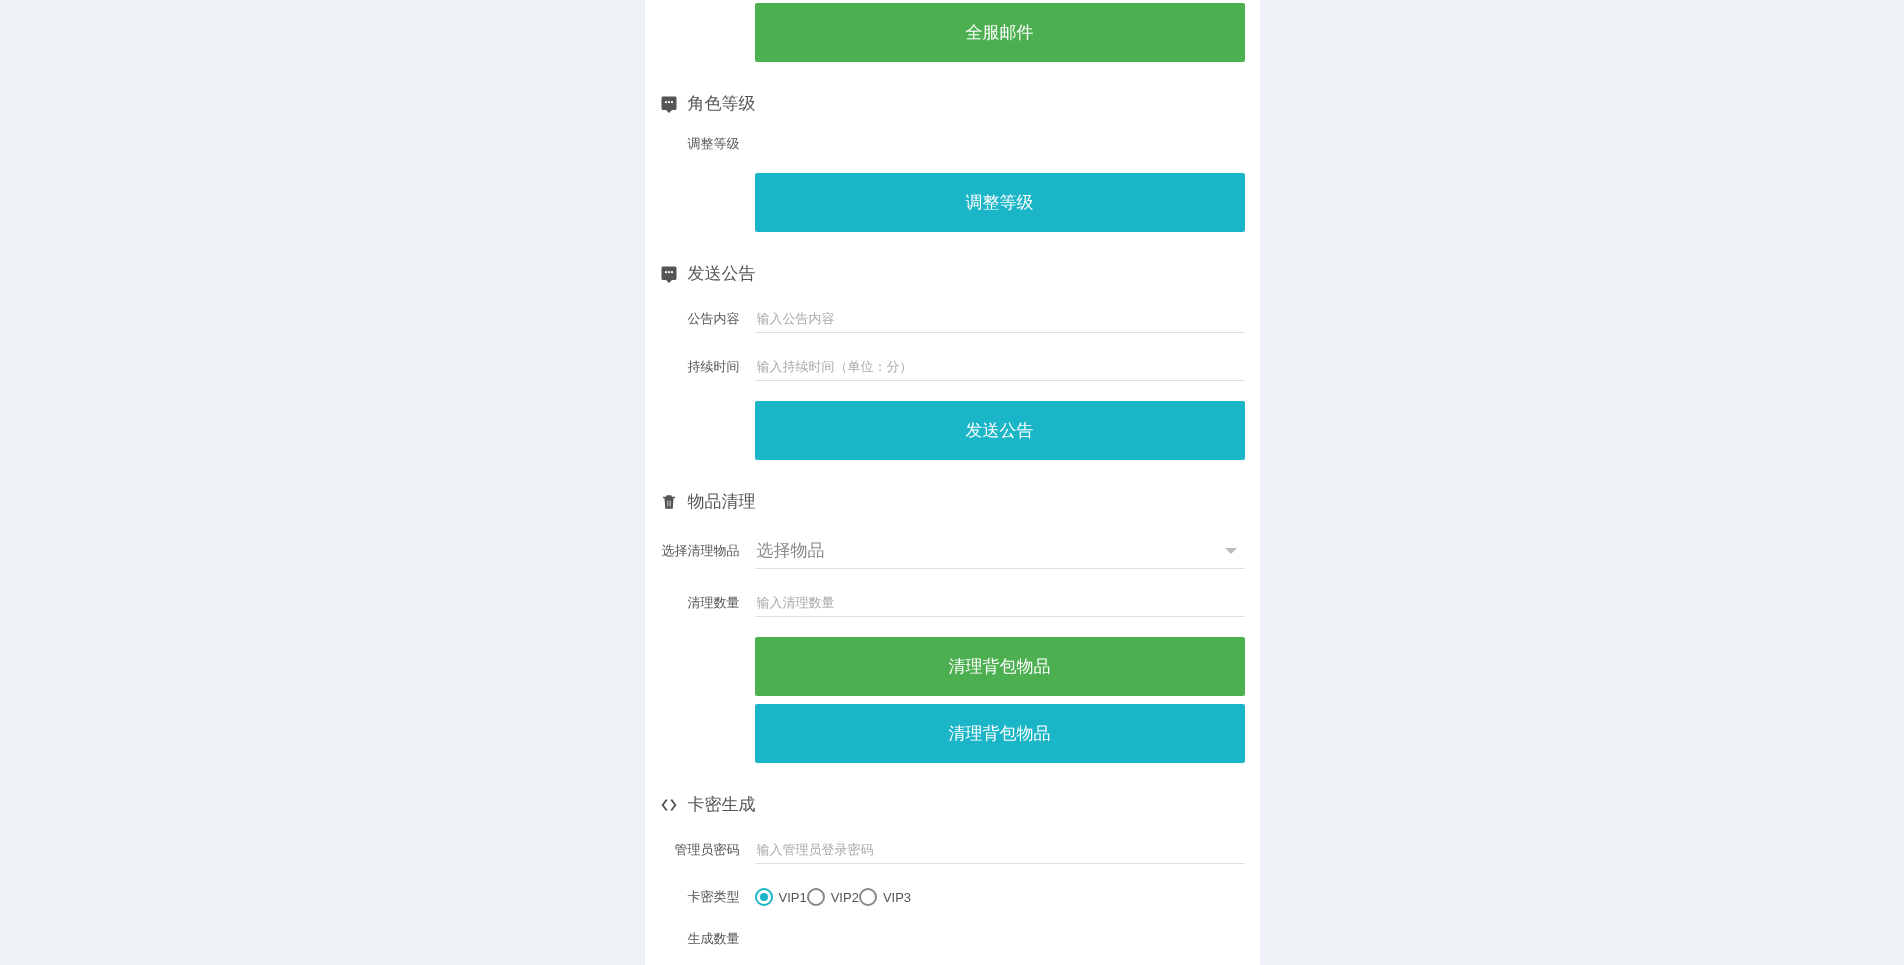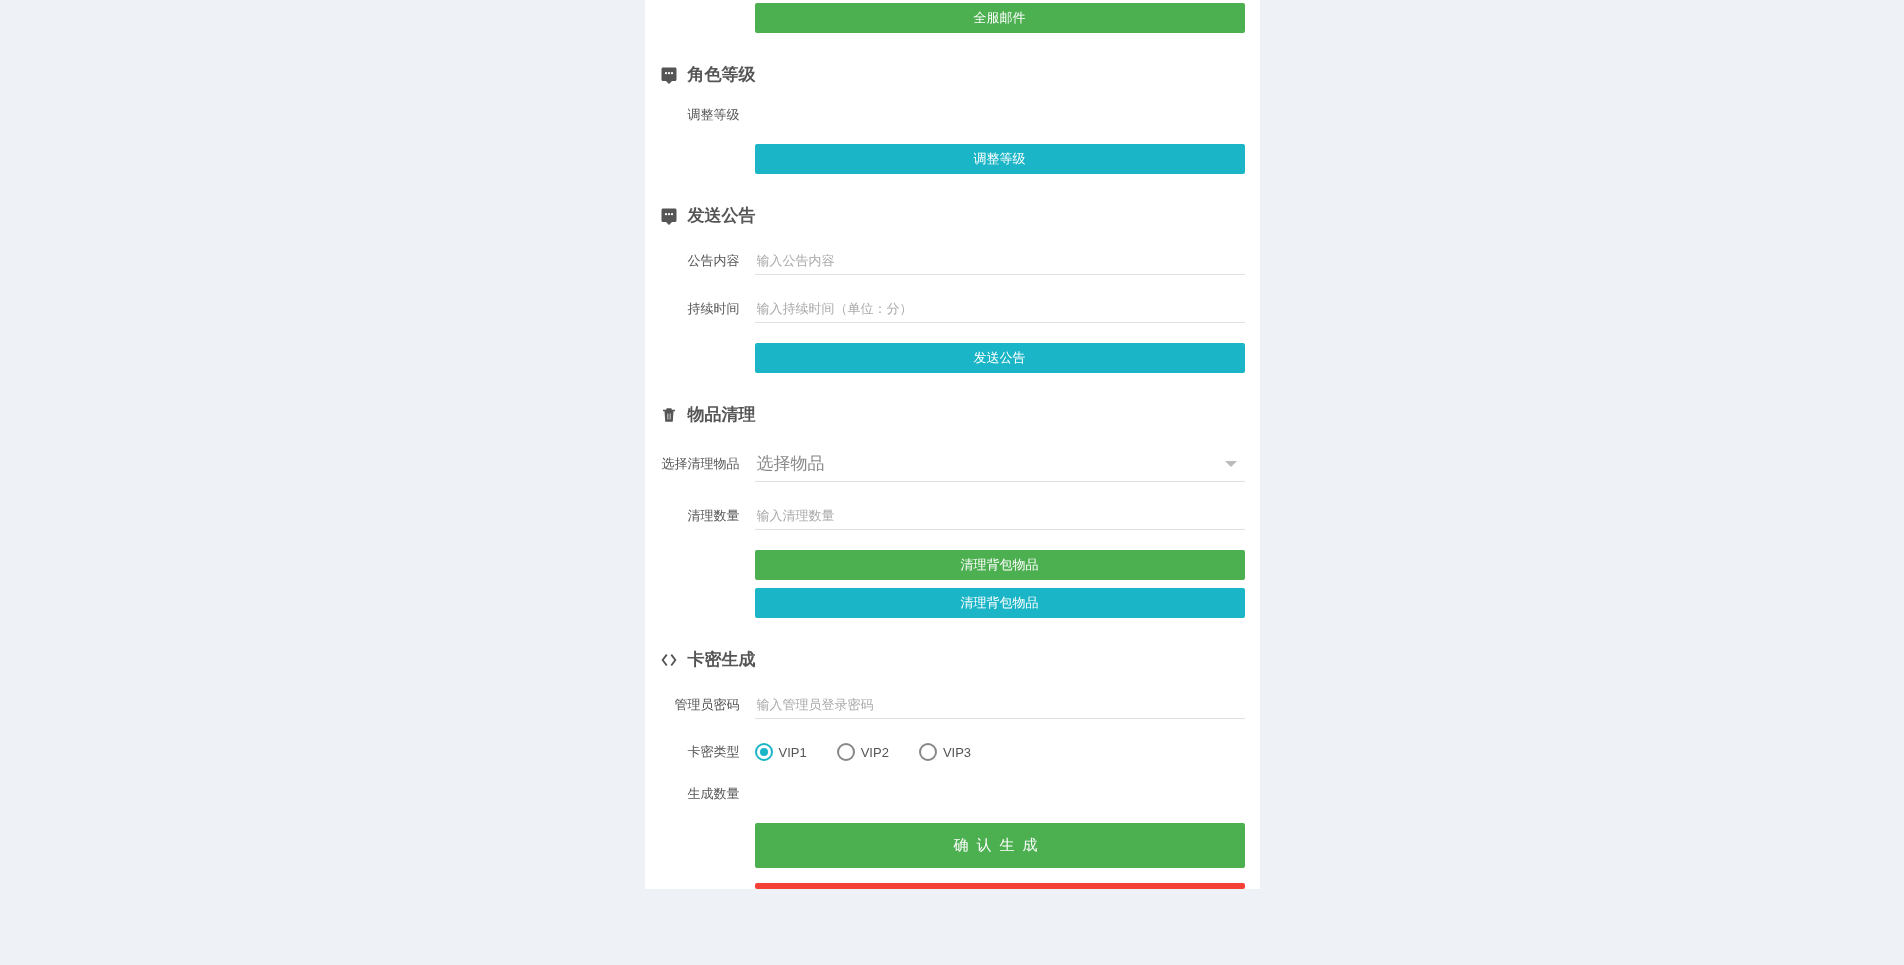--- a/index.html
+++ b/index.html
@@ -29,21 +29,21 @@
     }
     .section-icon {
       width: 18px;
       height: 18px;
       margin-right: 10px;
       fill: #555;
       flex-shrink: 0;
     }
     .section-title {
       font-size: 17px;
-      font-weight: 700;
+      font-weight: 400;
       color: #555;
     }
     .form-row {
       display: flex;
       align-items: center;
       margin-bottom: 20px;
     }
     .form-label {
       width: 95px;
       text-align: right;
@@ -94,45 +94,44 @@
     .btn-row {
       display: flex;
       margin-bottom: 8px;
     }
     .btn-row .spacer {
       width: 95px;
       flex-shrink: 0;
     }
     .btn {
       flex: 1;
-      padding: 6px 0;
+      padding: 18px 0;
       border: none;
       color: #fff;
-      font-size: 13px;
+      font-size: 17px;
       cursor: pointer;
       text-align: center;
       border-radius: 2px;
     }
     .btn-green {
       background: #4caf50;
     }
     .btn-teal {
       background: #1ab5c7;
     }
     .btn-red {
       background: #f44336;
     }
     .btn-large {
       padding: 13px 0;
       font-size: 15px;
       letter-spacing: 8px;
     }
     .radio-group {
       display: flex;
-      gap: 30px;
       align-items: center;
       padding: 4px 0;
     }
     .radio-item {
       display: flex;
       align-items: center;
       cursor: pointer;
     }
     .radio-circle {
       width: 18px;

